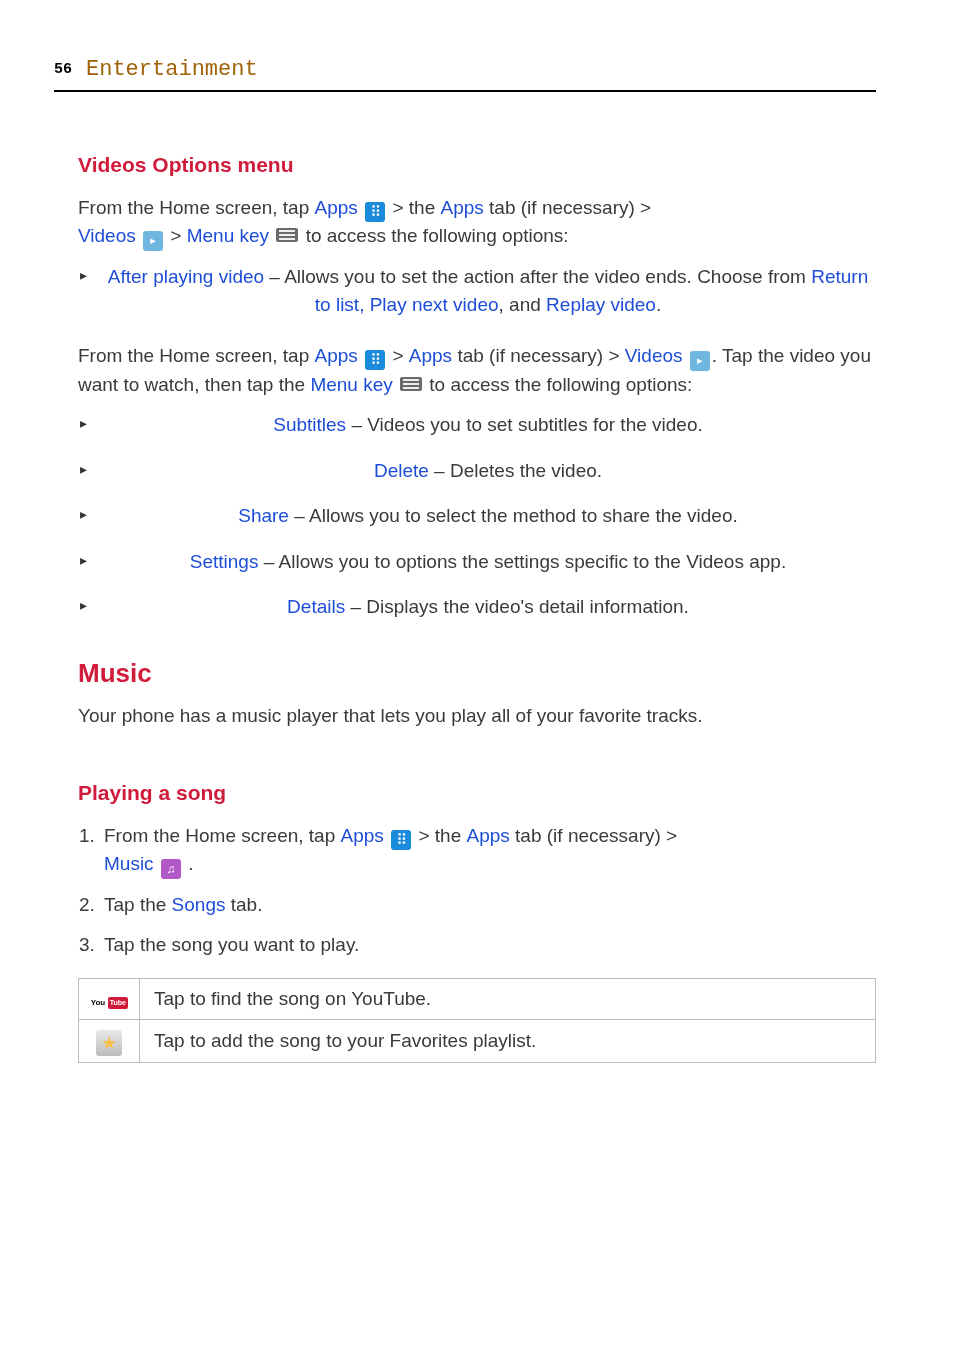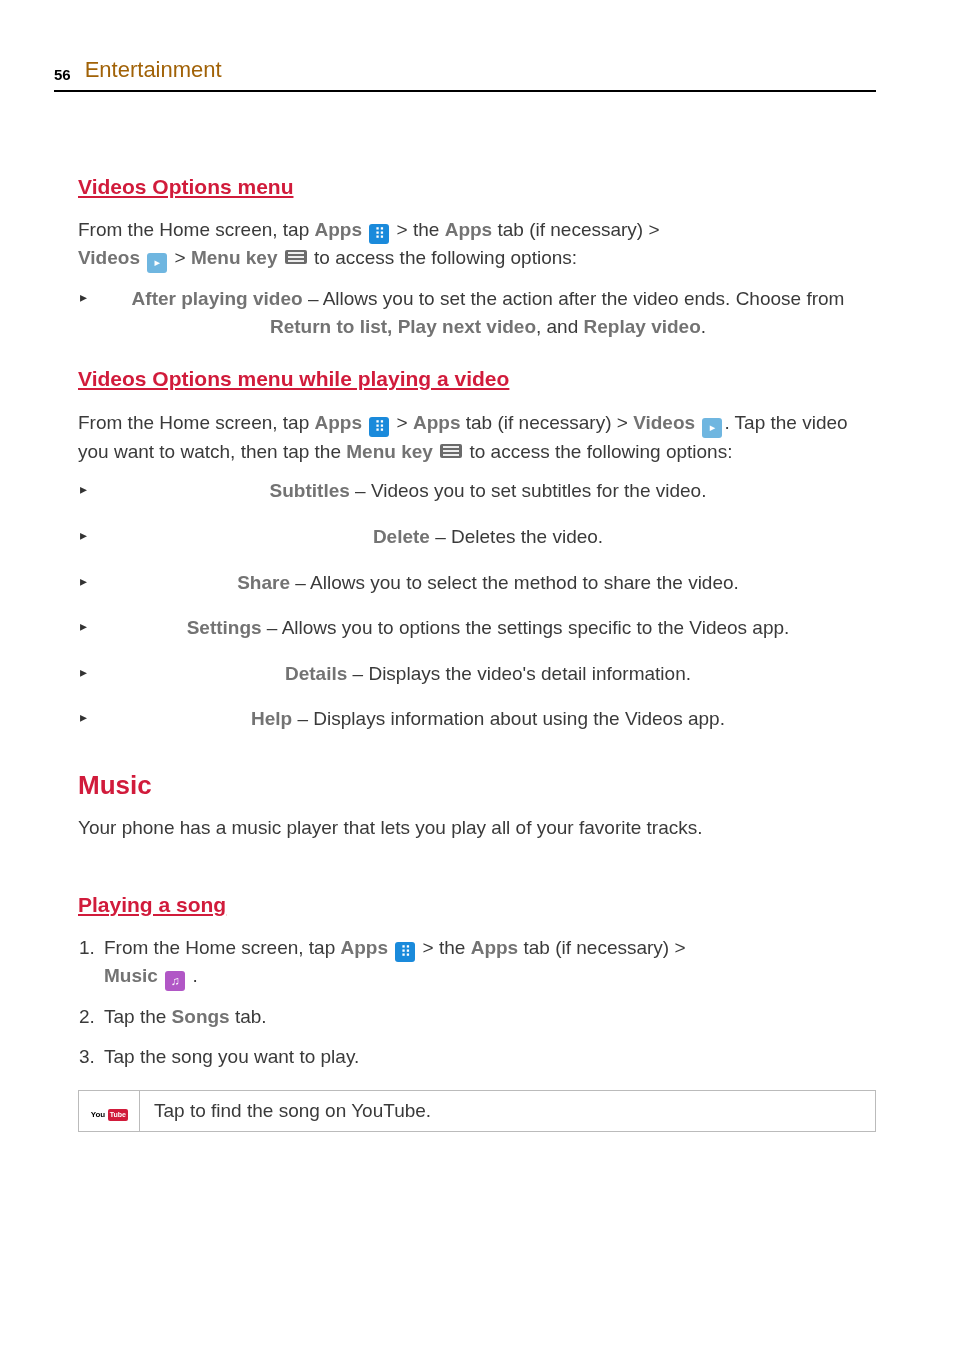--- a/index.html
+++ b/index.html
@@ -13,54 +13,54 @@
     width: 954px;
     line-height: 1.45;
     font-weight: 300;
   }
   .page {
     padding: 54px 78px 60px 60px;
     box-sizing: border-box;
   }
   .run-head {
     display: flex;
-    align-items: flex-end;
+    align-items: center;
     gap: 14px;
     border-bottom: 2px solid #000;
     padding-bottom: 4px;
-    margin-bottom: 80px;
+    margin-bottom: 58px;
     margin-left: -6px;
+    font-family: Liberation Mono, monospace;
   }
   .page-num {
     font-size: 15px;
     font-weight: 600;
     color: #000;
   }
   .run-head-title {
     font-size: 22px;
     font-weight: 400;
     color: #a16207;
   }
   .red { color: #d11b3b; }
   .h3 {
     font-size: 21px;
     font-weight: 600;
     margin: 0 0 14px 18px;
-    text-decoration: underline;
   }
   .h2 {
     font-size: 26px;
     font-weight: 600;
     margin: 34px 0 10px 18px;
   }
   p.body {
     margin: 0 0 12px 18px;
     font-size: 19px;
   }
-  .bold { font-weight: 700; color: #737373; }
+  .bold { font-weight: 400; color: #1d4ed8; }
   ul.arrows {
     list-style: none;
     margin: 0 0 24px 18px;
     padding: 0;
   }
   ul.arrows > li {
     position: relative;
     padding-left: 22px;
     margin: 0 0 18px 0;
     text-align: center;
@@ -182,36 +182,34 @@
     <span> &gt; </span><span class="bold">Menu key</span>
     <span class="icon menu"></span>
     <span> to access the following options:</span>
   </p>
   <ul class="arrows">
     <li>
       <span class="bold">After playing video</span><span> – Allows you to set the action after the video ends. Choose from </span><span class="bold">Return to list, Play next video</span><span>, and </span><span class="bold">Replay video</span><span>.</span>
     </li>
   </ul>
 
-  <h3 class="h3 red">Videos Options menu while playing a video</h3>
   <p class="body">
     <span>From the Home screen, tap </span><span class="bold">Apps</span>
     <span class="icon apps"></span>
     <span> &gt; </span><span class="bold">Apps</span><span> tab (if necessary) &gt; </span><span class="bold">Videos</span>
     <span class="icon videos"></span><span>. Tap the video you want to watch, then tap the </span><span class="bold">Menu key</span>
     <span class="icon menu"></span>
     <span> to access the following options:</span>
   </p>
   <ul class="arrows">
     <li><span class="bold">Subtitles</span><span> – Videos you to set subtitles for the video.</span></li>
     <li><span class="bold">Delete</span><span> – Deletes the video.</span></li>
     <li><span class="bold">Share</span><span> – Allows you to select the method to share the video.</span></li>
     <li><span class="bold">Settings</span><span> – Allows you to options the settings specific to the Videos app.</span></li>
     <li><span class="bold">Details</span><span> – Displays the video's detail information.</span></li>
-    <li><span class="bold">Help</span><span> – Displays information about using the Videos app.</span></li>
   </ul>
 
   <h2 class="h2 red">Music</h2>
   <p class="body">Your phone has a music player that lets you play all of your favorite tracks.</p>
 
   <div class="spacer-lg"></div>
 
   <h3 class="h3 red">Playing a song</h3>
   <ol class="steps">
     <li>
@@ -229,16 +227,20 @@
       <span>Tap the song you want to play.</span>
     </li>
   </ol>
 
   <table class="icons">
     <tbody>
         <tr>
       <td class="ic"><span class="icon youtube"></span></td>
       <td>Tap to find the song on YouTube.</td>
     </tr>
+    <tr>
+      <td class="ic"><span class="icon star"></span></td>
+      <td>Tap to add the song to your Favorites playlist.</td>
+    </tr>
   </tbody>
     </table>
 
 </div>
 
 </body></html>

